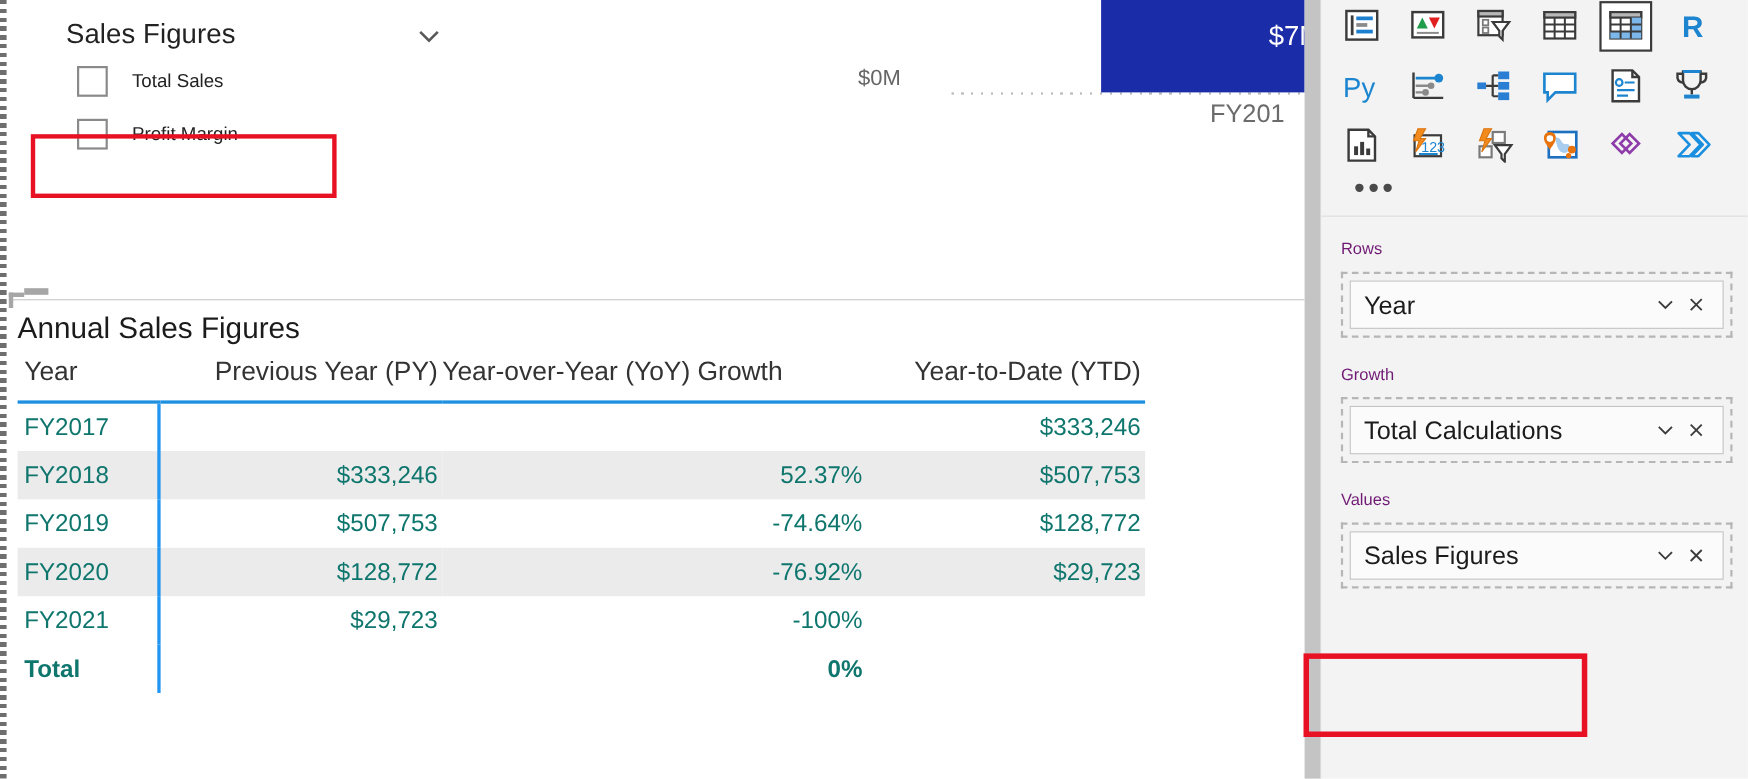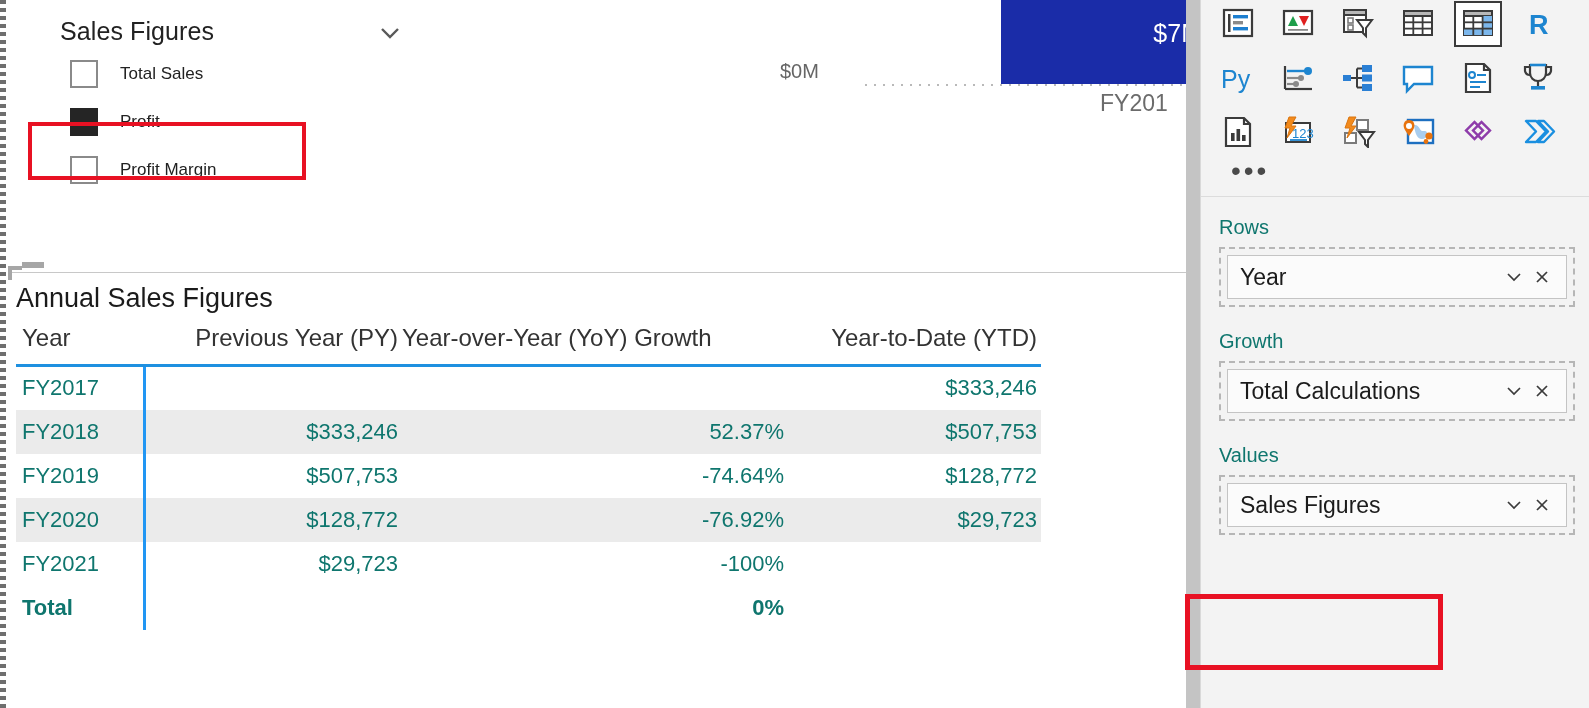--- a/index.html
+++ b/index.html
@@ -171,21 +171,21 @@
     font-size: 28px; color: #4a4a4a; line-height: 14px;
     padding: 0 0 10px 16px; letter-spacing: 3px;
   }
   .gallery-sep {
     height: 1px; background: #dcdcdc; margin: 0 0 0 0;
   }
 
   
   .wells { padding: 10px 14px 0 18px; }
   .well-label {
-    font-size: 20px; color: #0f766e; line-height: 40px;
+    font-size: 15px; color: #701a75; line-height: 40px;
     height: 40px; white-space: nowrap;
   }
   .well-drop {
     border: 2px dashed #b6b6b6;
     padding: 6px;
     margin-bottom: 14px;
     position: relative;
   }
   .field-pill {
     display: flex; align-items: center;
@@ -226,24 +226,20 @@
         <svg width="30" height="30" viewBox="0 0 30 30">
           <polyline points="7,11 15,19 23,11" fill="none" stroke="#595959" stroke-width="2.4"></polyline>
         </svg>
       </div>
 
       <div class="legend-row">
         <span class="lg-box"></span>
         <span class="lg-label">Total Sales</span>
       </div>
 
-      <div class="legend-row">
-        <span class="lg-box filled"></span>
-        <span class="lg-label">Profit</span>
-      </div>
 
       <div class="legend-row">
         <span class="lg-box"></span>
         <span class="lg-label">Profit Margin</span>
       </div>
     </div>
 
     <div class="hl-profit"></div>
 
     <div class="chart-area">

